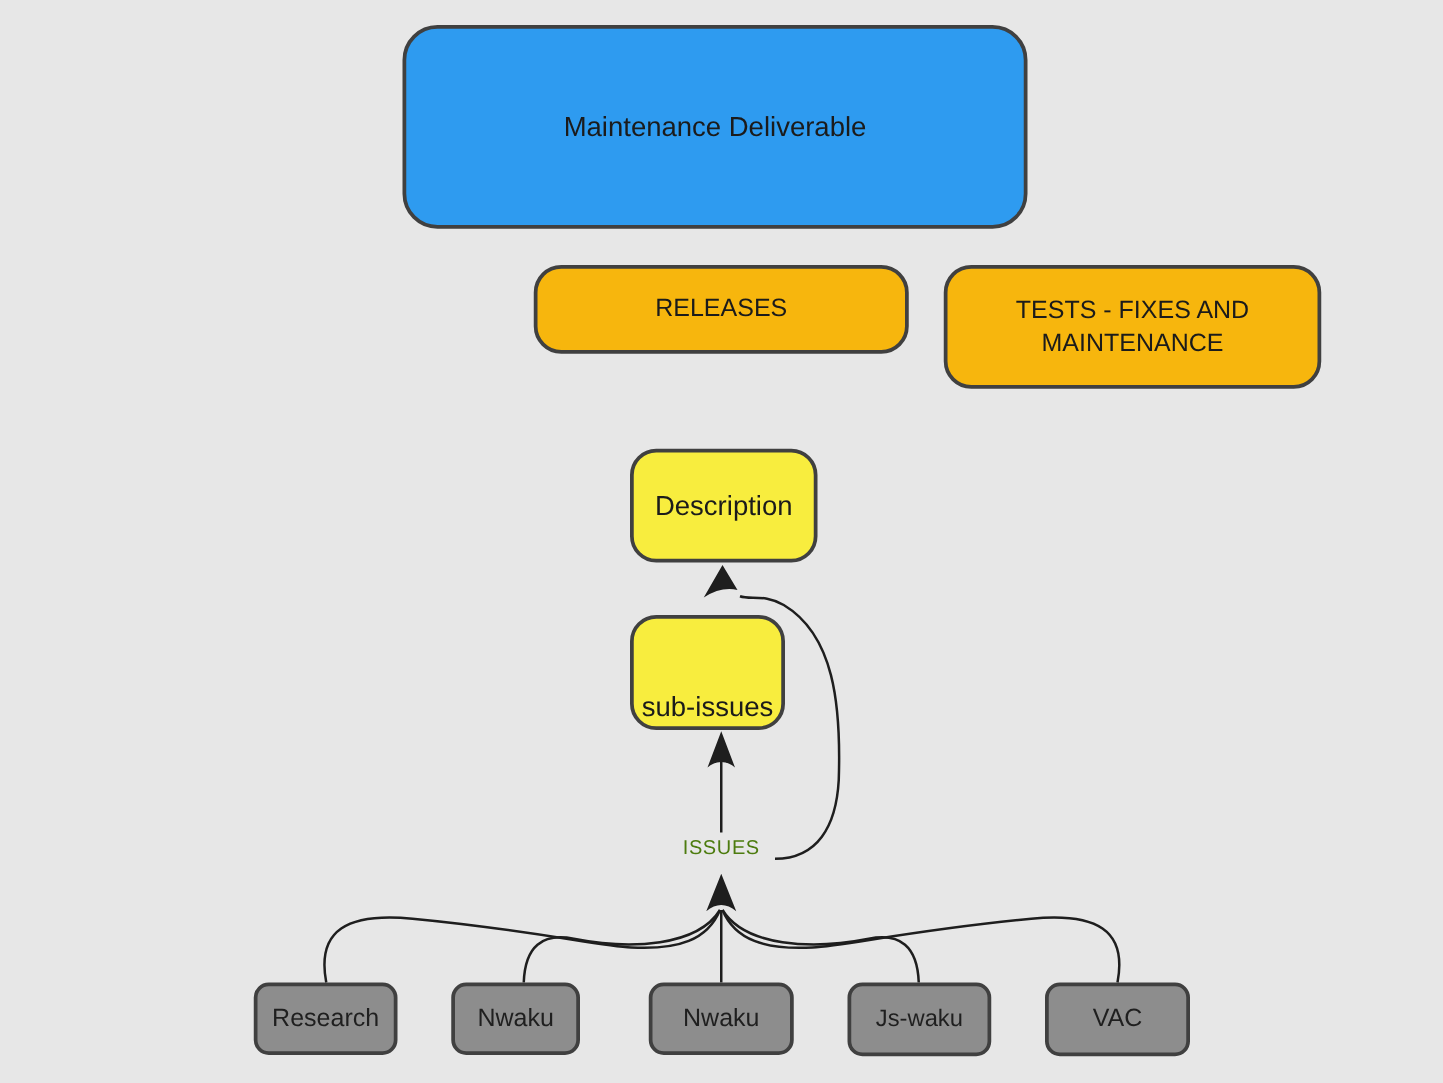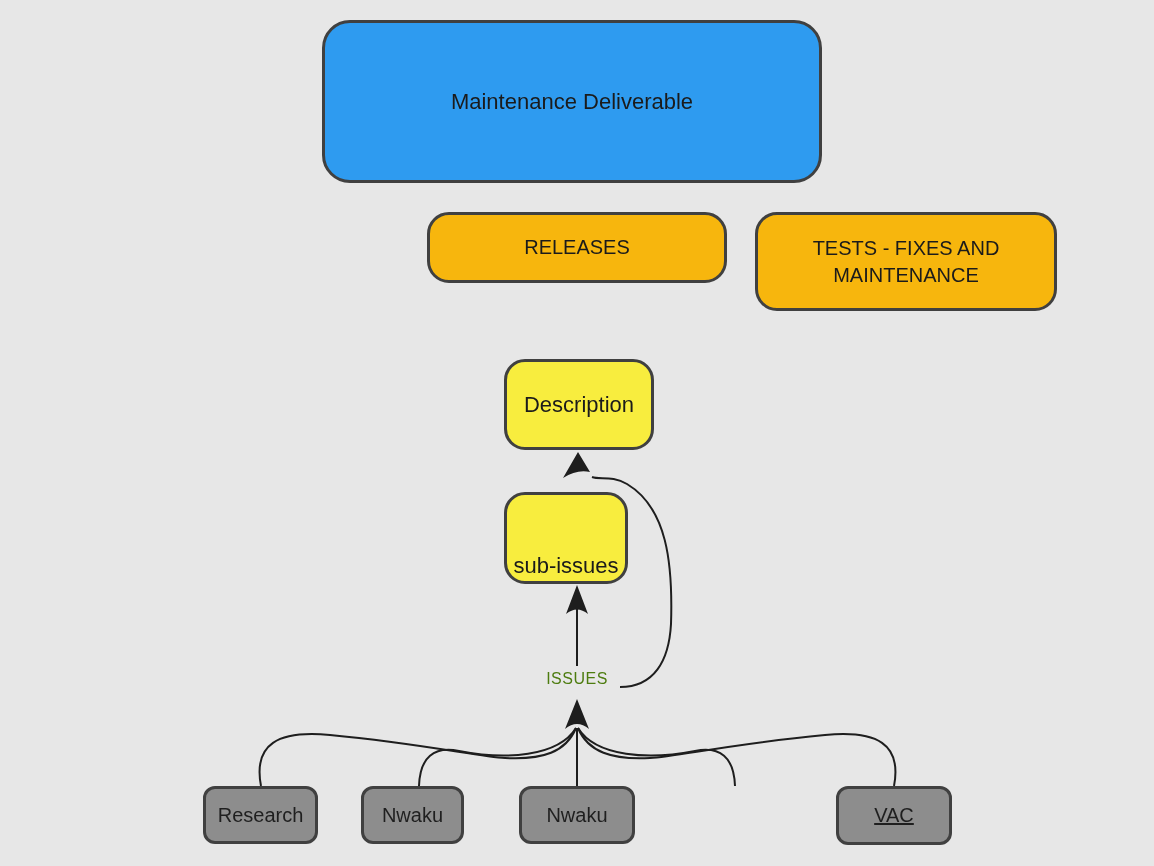--- a/index.html
+++ b/index.html
@@ -110,17 +110,20 @@
 
   <div class="node node-gray" style="left:203px;top:786px;width:115px;height:58px;">
     <span class="node-label">Research</span>
   </div>
   <div class="node node-gray" style="left:361px;top:786px;width:103px;height:58px;">
     <span class="node-label">Nwaku</span>
   </div>
   <div class="node node-gray" style="left:519px;top:786px;width:116px;height:58px;">
     <span class="node-label">Nwaku</span>
   </div>
-  <div class="node node-gray" style="left:836px;top:786px;width:116px;height:59px;text-decoration:underline;">
+  <div class="node node-gray" style="left:678px;top:786px;width:115px;height:59px;">
+    <span class="node-label" style="font-size:19px;">Js-waku</span>
+  </div>
+  <div class="node node-gray" style="left:836px;top:786px;width:116px;height:59px;">
     <span class="node-label">VAC</span>
   </div>
 
 </div>
 
 </body></html>

